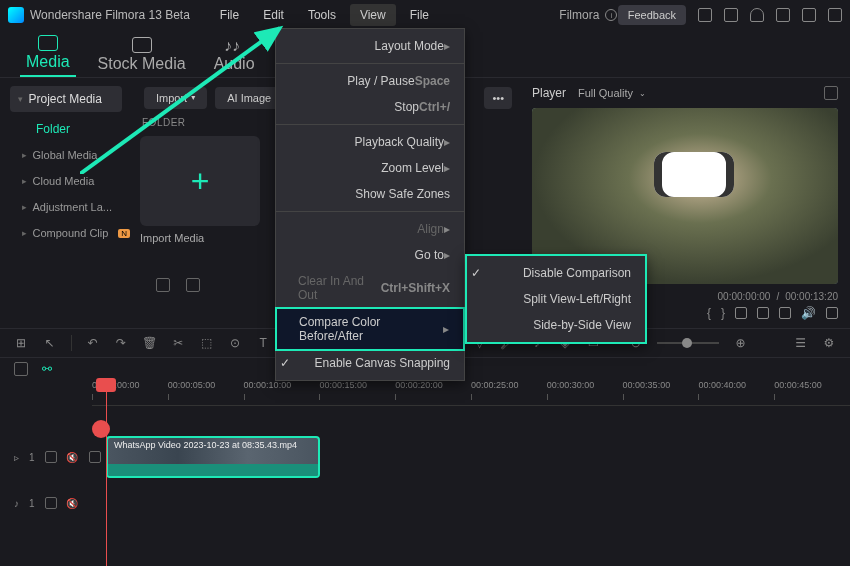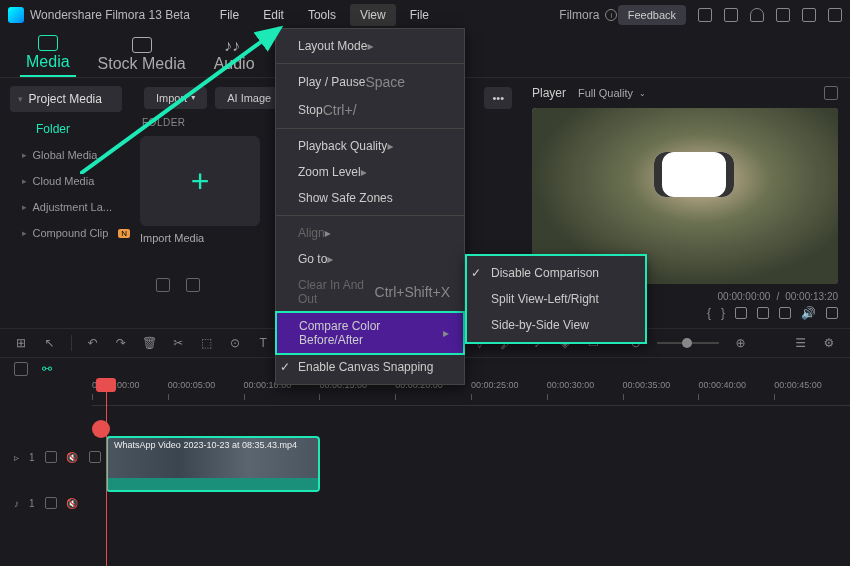--- a/index.html
+++ b/index.html
@@ -13,26 +13,26 @@
   .menu-item { padding: 4px 10px; color: #ccc; cursor: pointer; border-radius: 3px; }
   .menu-item.active { background: #333; }
   .center-title { flex: 1; text-align: center; color: #aaa; padding-left: 120px; display:flex; justify-content:center; align-items:center; gap:6px;}
   .titlebar-right { display: flex; align-items: center; gap: 12px; }
   .feedback-btn { background: #3a3a42; padding: 4px 10px; border-radius: 4px; font-size: 11px; color: #ccc; }
   .tb-icon { width: 14px; height: 14px; border: 1.5px solid #888; border-radius: 2px; }
   .tb-icon.cloud { border-radius: 50% 50% 2px 2px; }
   
   
   .dropdown { position: absolute; top: 28px; left: 275px; width: 190px; background: #2e2e34; border: 1px solid #444; box-shadow: 0 4px 12px rgba(0,0,0,.5); z-index: 100; padding: 4px 0; }
-  .dd-item { padding: 6px 14px; display: flex; justify-content: flex-start; align-items: center; color: #ccc; font-size: 12px; cursor: pointer; }
+  .dd-item { padding: 6px 14px; display: flex; justify-content: flex-end; align-items: center; color: #ccc; font-size: 12px; cursor: pointer; }
   .dd-item.disabled { color: #666; }
-  .dd-item .shortcut { color: #888; font-size: 14px; }
+  .dd-item .shortcut { color: #888; font-size: 12px; font-weight: bold; }
   .dd-item .arrow-r { color: #888; }
   .dd-sep { height: 1px; background: #444; margin: 4px 0; }
-  .dd-item.highlighted { background: #4c1d95; border: 2px solid #1de9b6; margin: -1px; }
+  .dd-item.highlighted { background: #0f172a; border: 2px solid #1de9b6; margin: -1px; }
   .dd-check { position: absolute; left: 4px; }
   .dd-item { position: relative; padding-left: 22px; }
   
   .submenu { position: absolute; top: 254px; left: 465px; width: 182px; background: #2e2e34; border: 2px solid #1de9b6; box-shadow: 0 4px 12px rgba(0,0,0,.5); z-index: 101; padding: 4px 0; }
   .submenu .dd-item { padding-left: 24px; }
   
   
   .media-tabs { display: flex; align-items: flex-end; height: 48px; padding: 0 20px; gap: 16px; border-bottom: 1px solid #2a2a30;}
   .m-tab { display: flex; flex-direction: column; align-items: center; gap: 2px; padding: 4px 6px; color: #aaa; font-size: 16px; cursor: pointer; }
   .m-tab.active { color: #1de9b6; border-bottom: 2px solid #1de9b6; }
@@ -94,21 +94,21 @@
   
   .timeline-body{position:relative;height:160px;padding-left:14px;}
   .playhead-marker{position:absolute;left:106px;top:-26px;bottom:0;width:1px;background:#e94e4e;z-index:5;}
   .playhead-marker::before{content:"";position:absolute;top:-2px;left:-10px;width:20px;height:14px;background:#e94e4e;border-radius:3px;}
   .undo-pill{position:absolute;left:92px;top:14px;width:18px;height:18px;background:#e94e4e;border-radius:50%;z-index:4;}
   
   .track{display:flex;align-items:center;height:46px;}
   .track-head{width:92px;display:flex;align-items:center;gap:10px;color:#888;font-size:10px;}
   .track-head .th-ic{width:12px;height:12px;border:1px solid #666;border-radius:2px;}
   .track-lane{flex:1;height:100%;position:relative;}
-  .clip{position:absolute;left:0;top:2px;height:56px;width:214px;border:2px solid #1de9b6;border-radius:4px;background:linear-gradient(90deg,#4a5560,#3a4550,#5a6570,#4a5560);overflow:hidden;}
+  .clip{position:absolute;left:0;top:2px;height:42px;width:214px;border:2px solid #1de9b6;border-radius:4px;background:linear-gradient(90deg,#4a5560,#3a4550,#5a6570,#4a5560);overflow:hidden;}
   .clip-label{position:absolute;top:2px;left:6px;font-size:9px;color:#eee;white-space:nowrap;}
   .clip-audio{position:absolute;bottom:0;left:0;right:0;height:12px;background:#1a8f7a;}
   
   
   .arrow-annot{position:absolute;top:24px;left:80px;width:210px;height:150px;z-index:200;pointer-events:none;}
   
   .info-circle{width:12px;height:12px;border:1px solid #888;border-radius:50%;display:inline-flex;align-items:center;justify-content:center;font-size:8px;color:#888;}
 </style>
 </head>
 <body>

